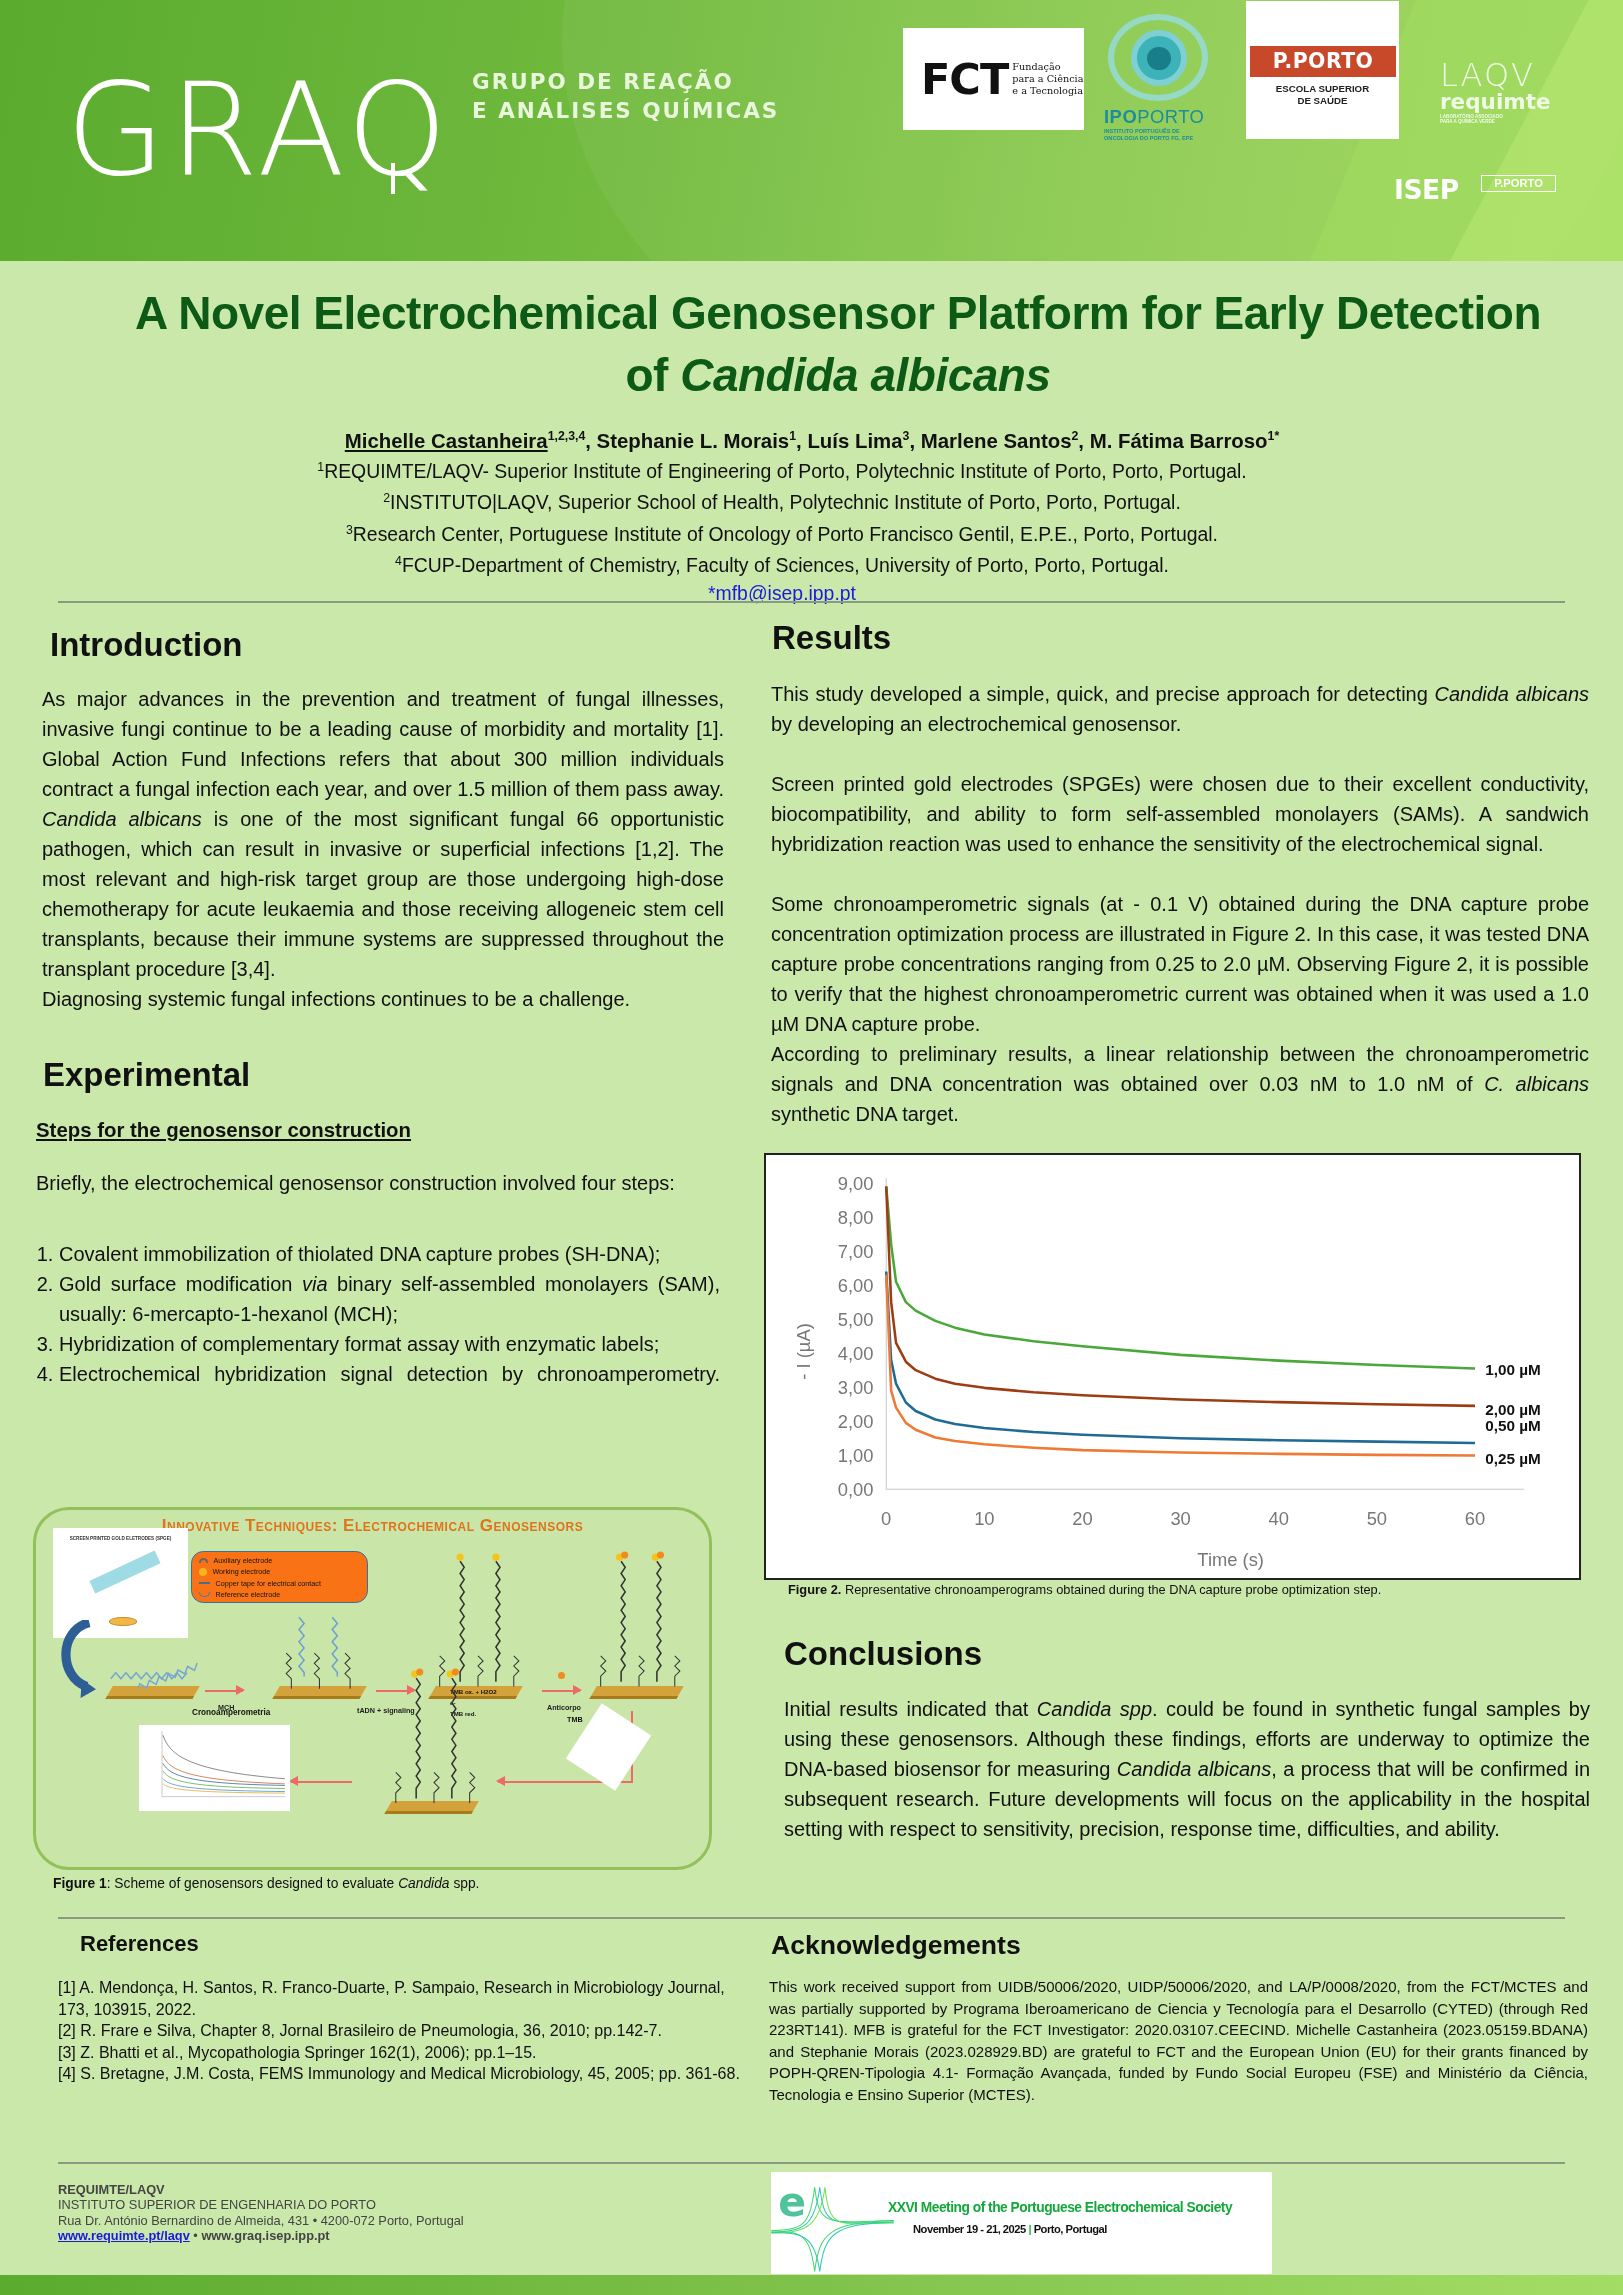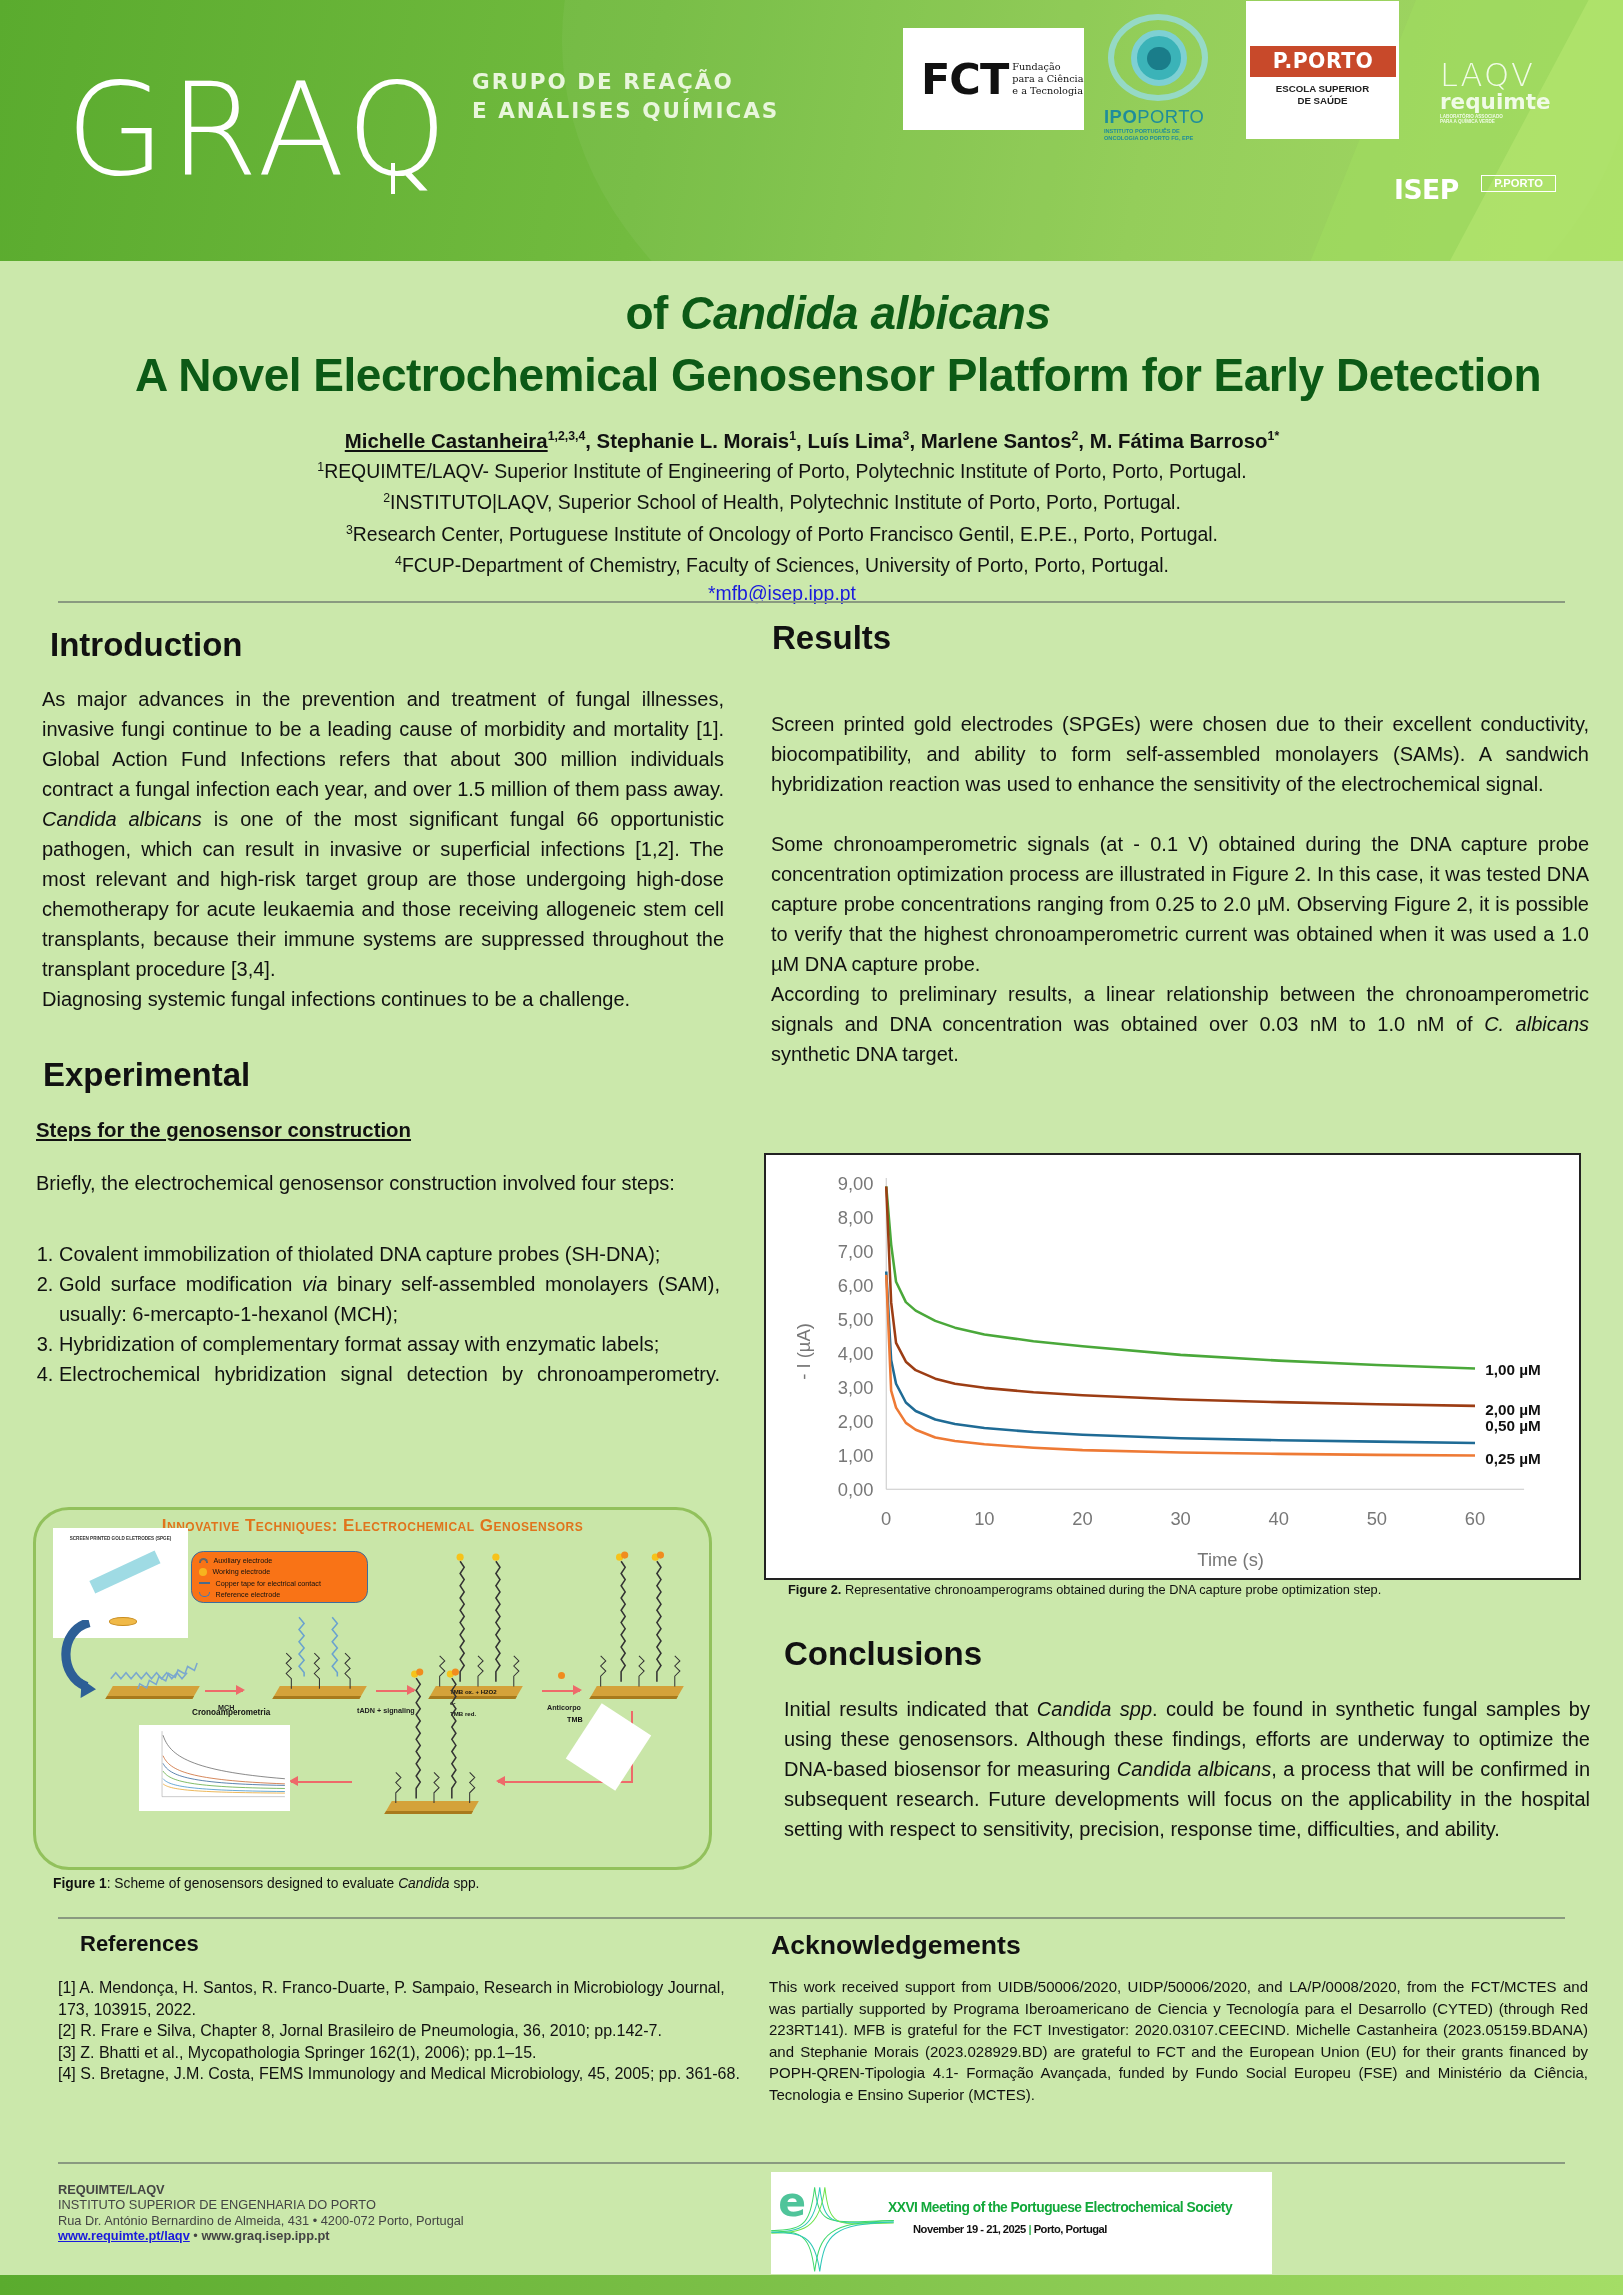--- a/index.html
+++ b/index.html
@@ -146,22 +146,22 @@
       <span>LABORATÓRIO ASSOCIADO</span><br>
       <span>PARA A QUÍMICA VERDE</span>
     </div>
   </div>
 
   <div class="logo-isep">ISEP</div>
   <div class="logo-isep-pp">P.PORTO</div>
 </div>
 
 <div class="title">
+  <div>A Novel Electrochemical Genosensor Platform for Early Detection</div>
   <div><span>of </span><em>Candida albicans</em></div>
-  <div>A Novel Electrochemical Genosensor Platform for Early Detection</div>
 </div>
 
 <div class="authors">
   <span class="u">Michelle Castanheira</span><sup>1,2,3,4</sup>,
   <span>Stephanie L. Morais</span><sup>1</sup>,
   <span>Luís Lima</span><sup>3</sup>,
   <span>Marlene Santos</span><sup>2</sup>,
   <span>M. Fátima Barroso</span><sup>1*</sup>
 </div>
 
@@ -321,20 +321,21 @@
       <path d="M47 90 C 60 110, 100 122, 285 124" stroke="#5aa83a" fill="none" stroke-width="1.5"></path>
       <path d="M47 105 C 60 120, 100 128, 285 130" stroke="#3b8ec8" fill="none" stroke-width="1.5"></path>
       <path d="M47 115 C 60 126, 100 132, 285 133" stroke="#e7a32a" fill="none" stroke-width="1.5"></path>
     </svg>
   </div>
 </div>
 <div class="fig-cap" style="left:53px; top:1876px;"><b>Figure 1</b><span>: Scheme of  genosensors designed to evaluate </span><em>Candida</em><span> spp.</span></div>
 
 <div class="h2" style="left:772px; top:619px;">Results</div>
 <div class="para" style="left:771px; top:679px; width:818px;">
+  <p><span>This study developed a simple, quick, and precise approach for detecting </span><em>Candida albicans</em><span> by developing an electrochemical genosensor.</span></p>
   <p style="height:30px"></p>
   <p>Screen printed gold electrodes (SPGEs) were chosen due to their excellent conductivity, biocompatibility, and ability to form self-assembled monolayers (SAMs). A sandwich hybridization reaction was used to enhance the sensitivity of the electrochemical signal.</p>
   <p style="height:30px"></p>
   <p>Some chronoamperometric signals (at - 0.1 V) obtained during the DNA capture probe concentration optimization process are illustrated in Figure 2. In this case, it was tested DNA capture probe concentrations ranging from 0.25 to 2.0 µM. Observing Figure 2, it is possible to verify that the highest chronoamperometric current was obtained when it was used a 1.0 µM DNA capture probe.</p>
   <p><span>According to preliminary results, a linear relationship between the chronoamperometric signals and DNA concentration was obtained over 0.03 nM to 1.0 nM of </span><em>C. albicans</em><span> synthetic DNA target.</span></p>
 </div>
 
 <div class="fig2">
   <svg id="chart" width="813" height="422" viewBox="0 0 1592 827">
     <g id="yticks">

